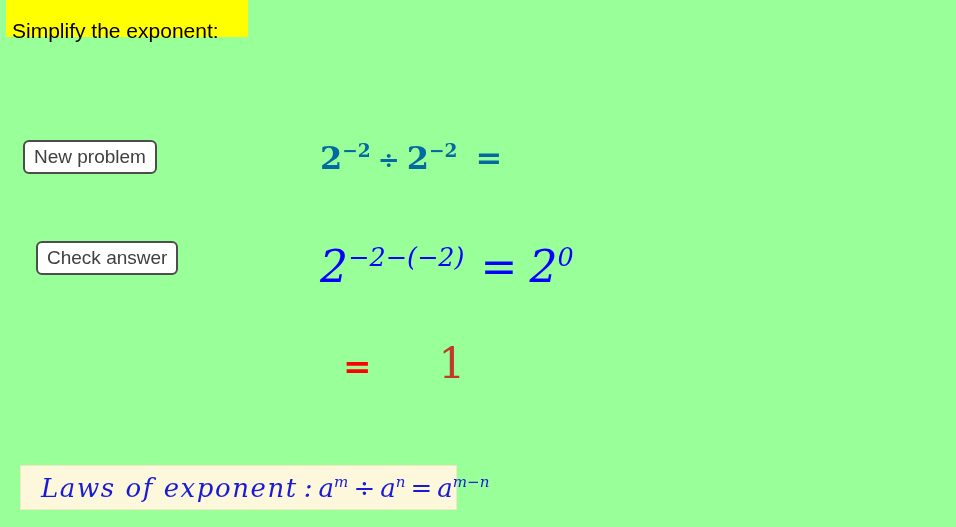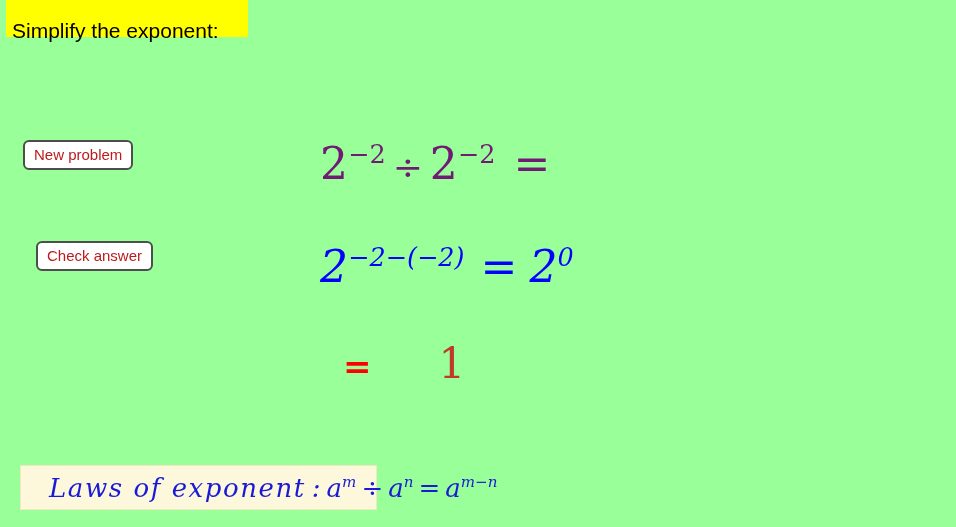--- a/index.html
+++ b/index.html
@@ -36,23 +36,23 @@
     white-space: nowrap;
     margin-top: 23px;
   }
 
   
   .btn {
     position: absolute;
     background: #ffffff;
     border: 2px solid #4d4d4d;
     border-radius: 6px;
-    color: #b91c1c;
+    color: #404040;
     font-family: "Liberation Sans", sans-serif;
-    font-size: 15px;
+    font-size: 19px;
     line-height: 1;
     padding: 5px 9px 6px 9px;
     box-sizing: border-box;
     white-space: nowrap;
     cursor: pointer;
   }
   #btn-new-problem {
     left: 23px;
     top: 140px;
   }
@@ -72,23 +72,23 @@
   sup.exp {
     font-size: 0.58em;
     vertical-align: super;
     line-height: 0;
   }
 
   
   #math-line-1 {
     left: 320px;
     top: 142px;
-    font-size: 44px;
-    font-weight: normal;
-    color: #701a75;
+    font-size: 32px;
+    font-weight: bold;
+    color: #0369a1;
   }
   #math-line-1 .op-div {
     font-size: 0.82em;
     padding: 0 7px;
   }
   #math-line-1 .eq {
     padding-left: 18px;
   }
 
   
@@ -119,28 +119,28 @@
     color: #c0392b;
     padding-left: 67px;
     font-size: 1.05em;
   }
 
   
   .laws-box {
     position: absolute;
     left: 20px;
     top: 465px;
-    width: 357px;
+    width: 437px;
     height: 45px;
     background: #fdf8dc;
     border: 1px solid #f0e9c0;
     box-sizing: border-box;
     display: flex;
     align-items: center;
-    padding-left: 28px;
+    padding-left: 20px;
   }
   .laws-text {
     font-family: "DejaVu Serif", "Liberation Serif", serif;
     font-style: italic;
     font-size: 26px;
     color: #1a1ad6;
     white-space: nowrap;
     line-height: 1;
   }
   .laws-text .sp { letter-spacing: 0.06em; }

